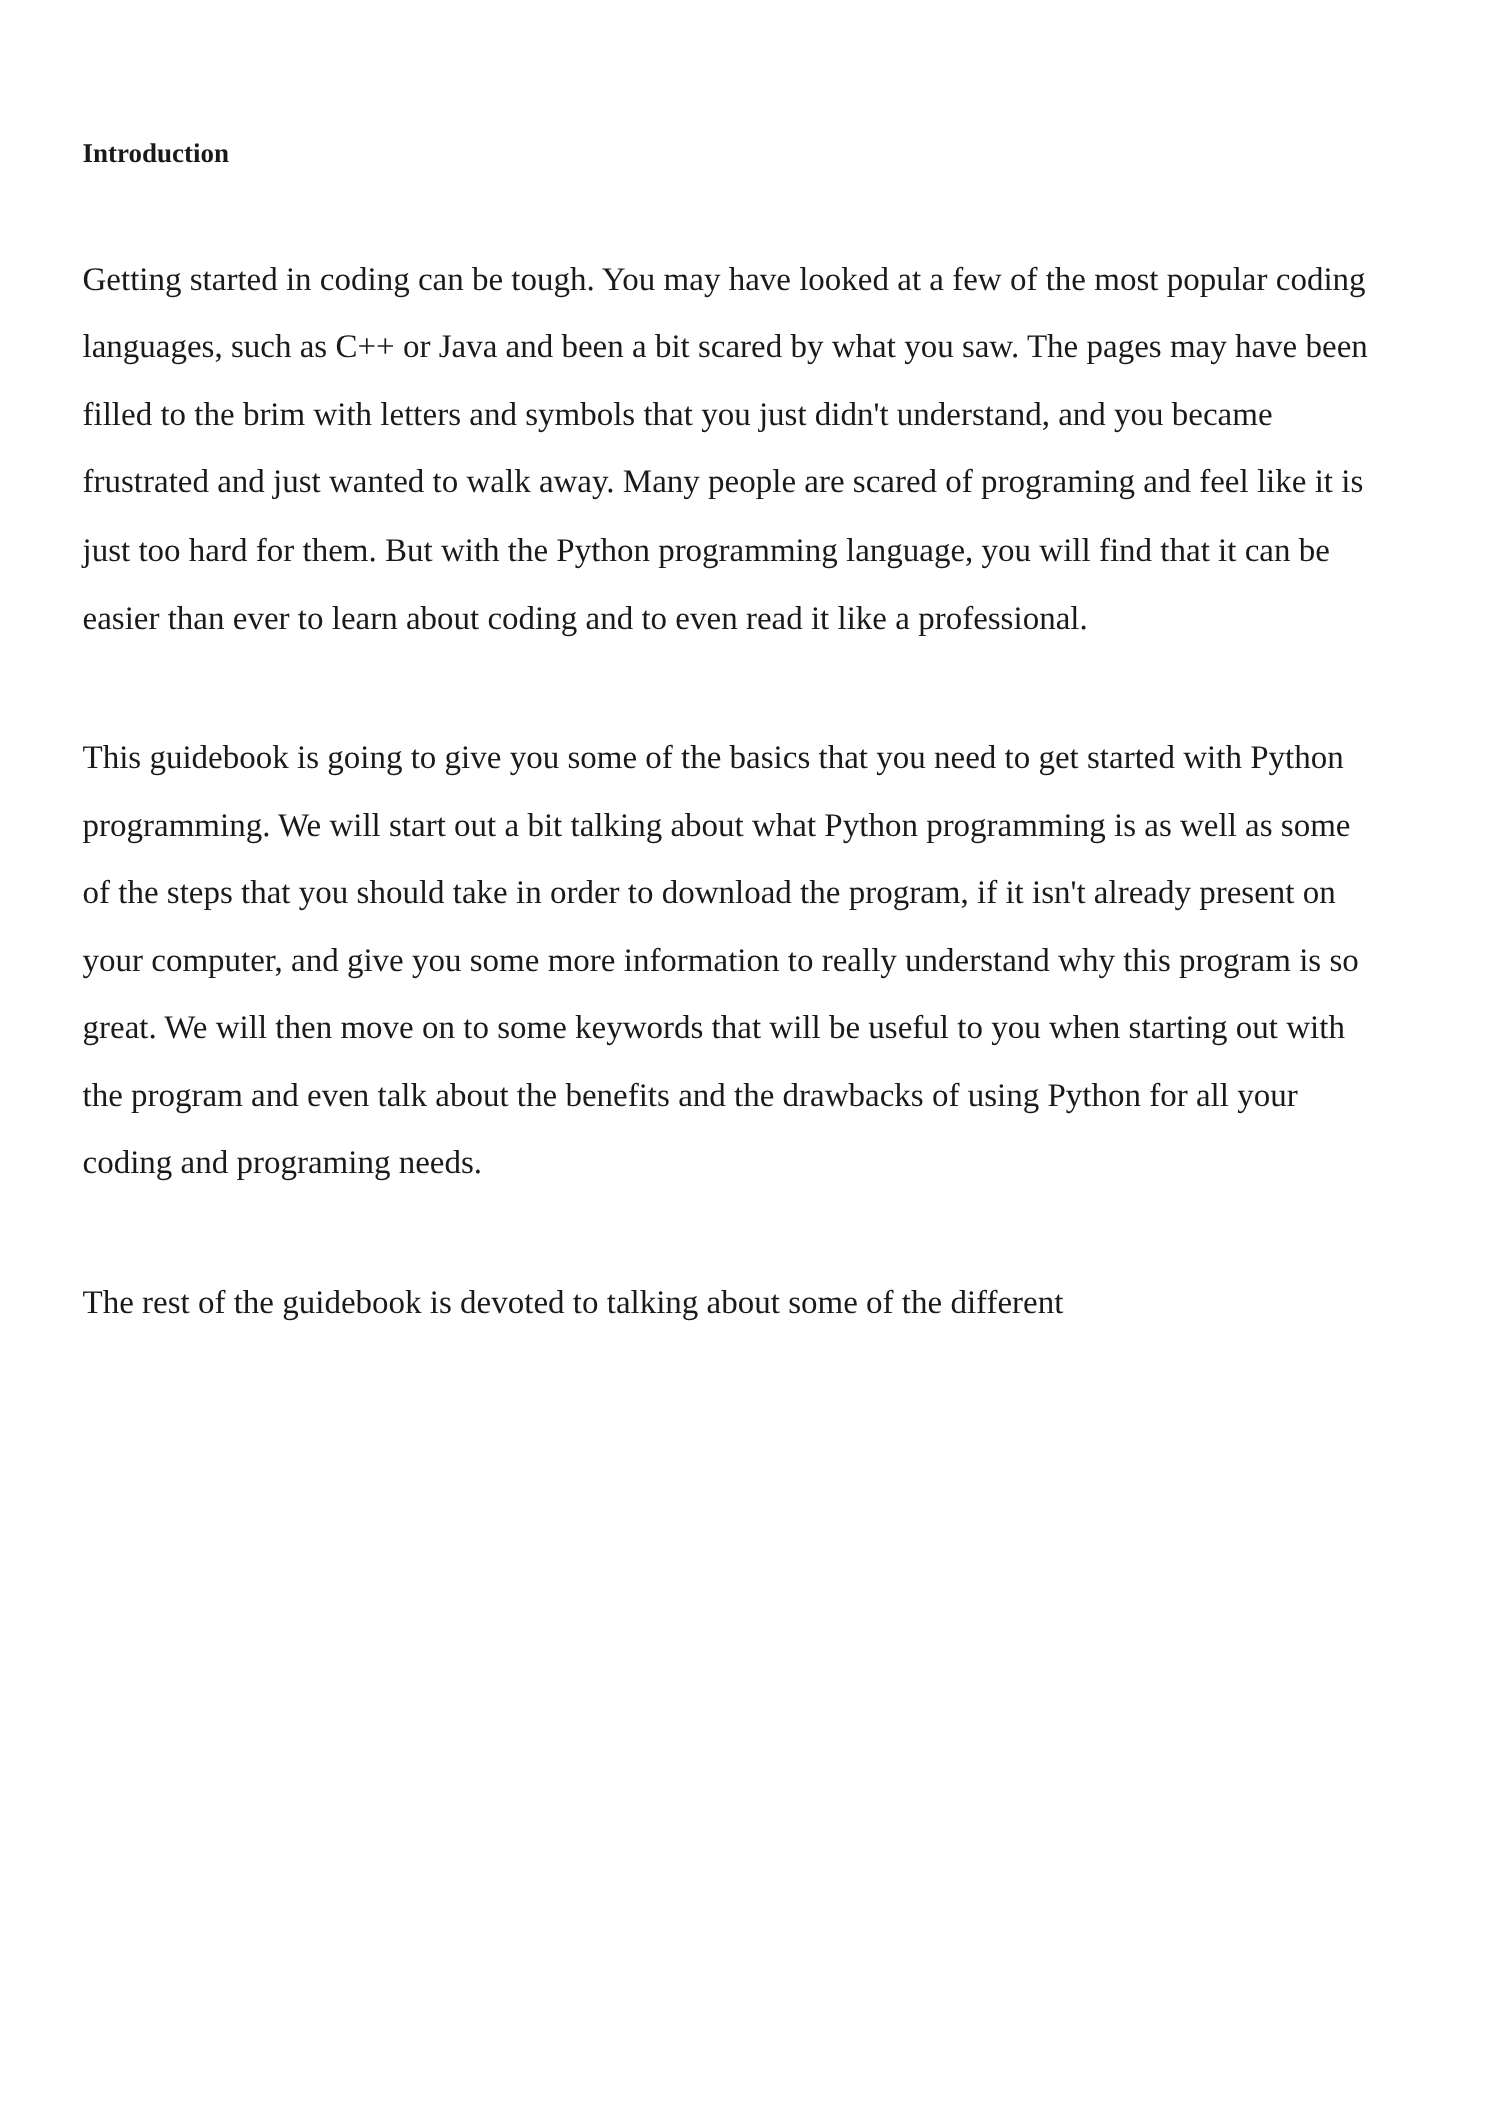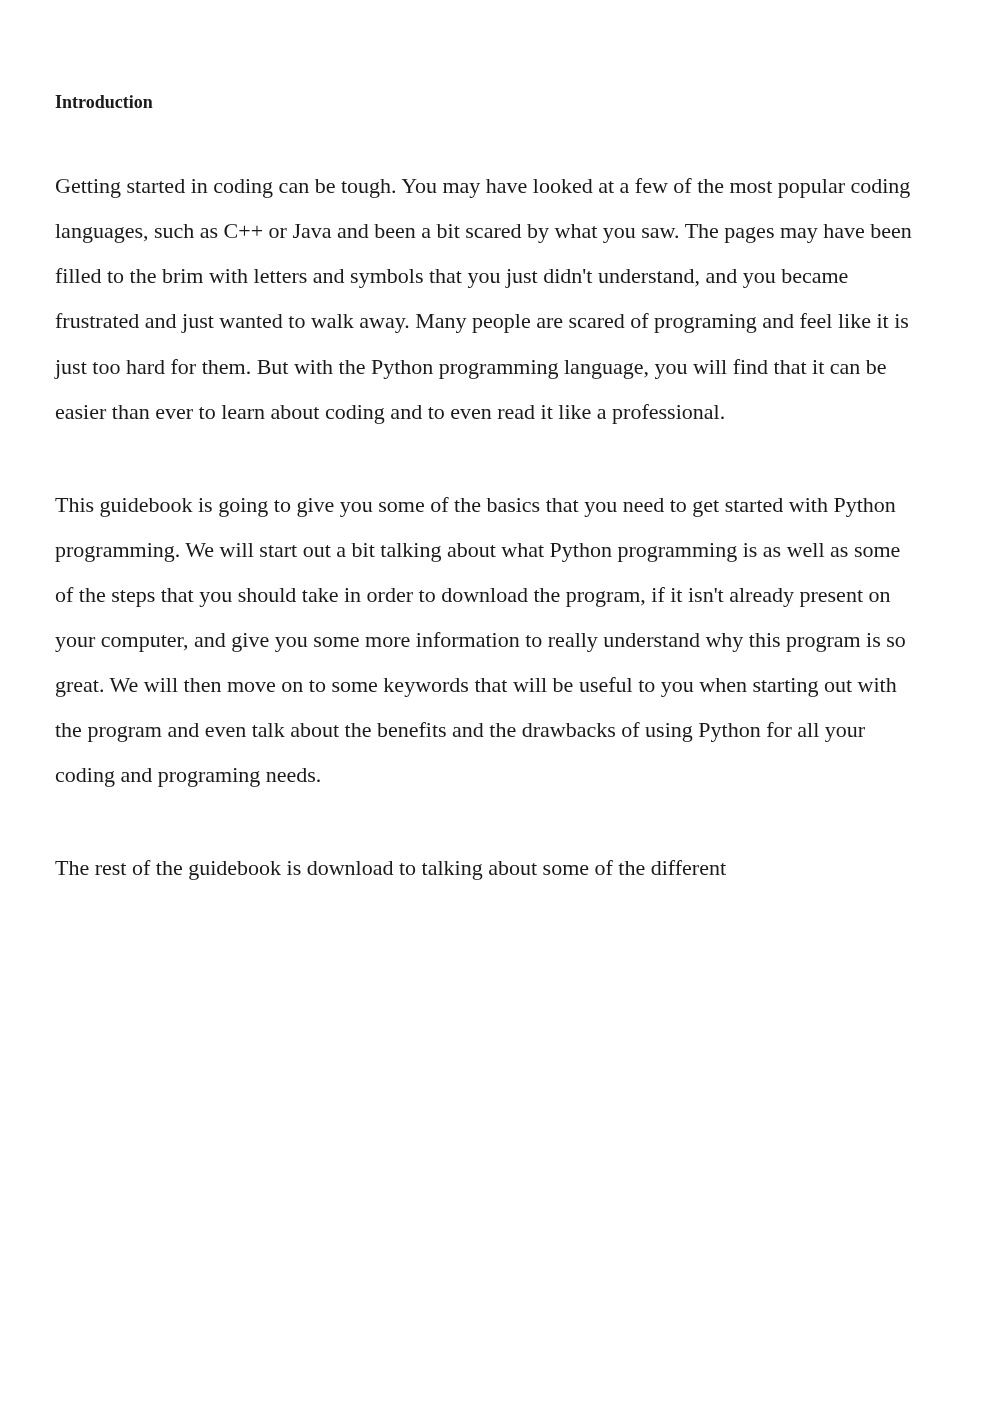--- a/index.html
+++ b/index.html
@@ -47,14 +47,14 @@
 </head>
 <body>
 
 <div class="page">
   <h2 class="introduction-heading">Introduction</h2>
 
   <p class="paragraph">Getting started in coding can be tough. You may have looked at a few of the most popular coding languages, such as C++ or Java and been a bit scared by what you saw. The pages may have been filled to the brim with letters and symbols that you just didn't understand, and you became frustrated and just wanted to walk away. Many people are scared of programing and feel like it is just too hard for them. But with the Python programming language, you will find that it can be easier than ever to learn about coding and to even read it like a professional.</p>
 
   <p class="paragraph">This guidebook is going to give you some of the basics that you need to get started with Python programming. We will start out a bit talking about what Python programming is as well as some of the steps that you should take in order to download the program, if it isn't already present on your computer, and give you some more information to really understand why this program is so great. We will then move on to some keywords that will be useful to you when starting out with the program and even talk about the benefits and the drawbacks of using Python for all your coding and programing needs.</p>
 
-  <p class="paragraph">The rest of the guidebook is download to talking about some of the different</p>
+  <p class="paragraph">The rest of the guidebook is devoted to talking about some of the different</p>
 </div>
 
 </body></html>

